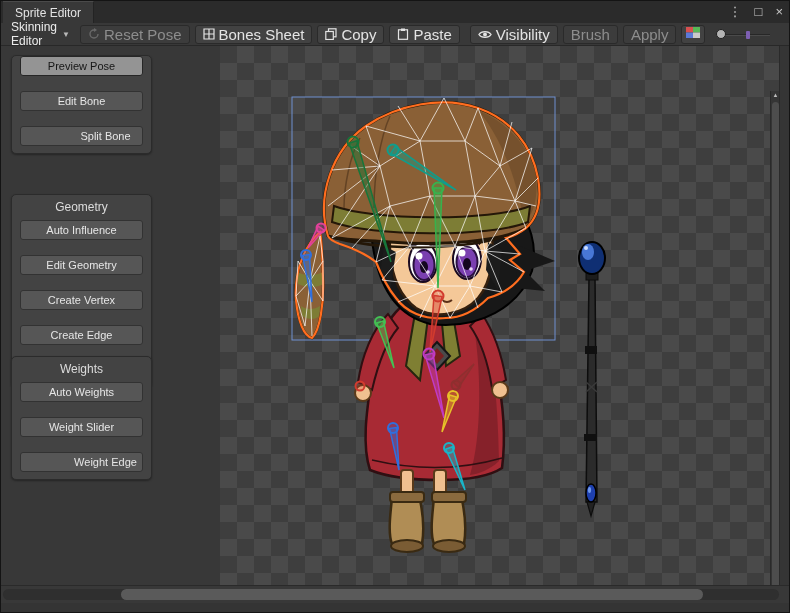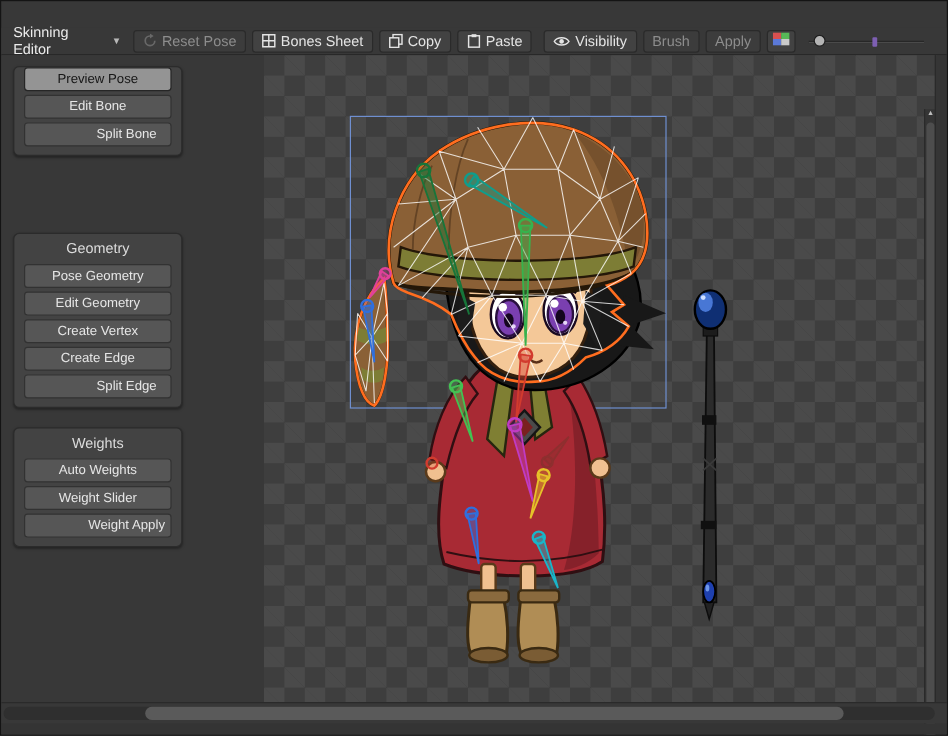--- a/index.html
+++ b/index.html
@@ -23,21 +23,21 @@
   .toolbar {
     position:absolute; left:0; top:22px; width:100%; height:23px;
     background:#383838; border-bottom:1px solid #282828;
     display:flex; align-items:center; padding:0 5px; gap:5px;
   }
   .dropdown { display:flex; align-items:center; gap:5px; height:19px; padding:0 5px; color:#ececec; }
   .dropdown .caret { font-size:8px; color:#b8b8b8; padding-top:1px; }
   .tbtn {
     height:19px; display:flex; align-items:center; gap:4px; padding:0 7px;
     background:#424242; border:1px solid #2a2a2a; border-radius:3px;
-    color:#e4e4e4; font-size:12px; cursor:default; white-space:nowrap;
+    color:#e4e4e4; font-size:15px; cursor:default; white-space:nowrap;
   }
   .tbtn svg { display:block; }
   .tbtn.disabled { color:#8d8d8d; background:#3c3c3c; }
   .tbtn.disabled svg { opacity:.55; }
   .tb-spacer { flex:1 1 auto; }
   .rgb-btn { height:19px; display:flex; align-items:center; padding:0 4px;
     background:#424242; border:1px solid #2a2a2a; border-radius:3px; }
   .slider { position:relative; width:100px; height:19px; margin:0 14px 0 6px; }
   .slider .track { position:absolute; left:0; right:0; top:9px; height:2px; background:#272727; border-bottom:1px solid #4a4a4a; }
   .slider .marker { position:absolute; top:6px; width:4px; height:8px; background:#7d5fb2; border-radius:1px; left:55%; }
@@ -47,21 +47,21 @@
   .content { position:absolute; left:0; top:45px; width:780px; height:539px; background:#383838; }
   .sidebar { position:absolute; left:0; top:0; width:219px; height:539px; }
   .panel {
     position:absolute; left:10px; width:141px;
     background:#434343; border:1px solid #2b2b2b; border-radius:5px;
     box-shadow:0 1px 2px rgba(0,0,0,.35);
   }
   .panel-h { height:25px; line-height:25px; text-align:center; color:#dcdcdc; font-size:12px; }
   .panel-body { padding:0 8px 7px 8px; }
   .pbtn {
-    display:block; width:100%; height:20px; margin-bottom:3px;
+    display:block; width:100%; height:20px; margin-bottom:15px;
     background:#565656; border:1px solid #323232; border-radius:3px;
     color:#e6e6e6; font-size:11px; line-height:18px; text-align:center;
     font-family:"Liberation Sans", sans-serif; cursor:default;
   }
   .pbtn:last-child { margin-bottom:0;padding-left:48px; }
   .pbtn.active { background:#949494; color:#161616; border-color:#262626; }
   
   .canvas {
     position:absolute; left:219px; top:0; width:561px; height:539px;
     background-color:#3e3e3e;
@@ -79,20 +79,30 @@
   .hscroll { position:absolute; left:0; top:584px; width:790px; height:18px; background:#383838; border-top:1px solid #2a2a2a; }
   .hscroll .htrack { position:absolute; left:2px; right:12px; top:3px; height:11px; background:#2f2f2f; border-radius:6px; }
   .hscroll .hthumb { position:absolute; left:120px; top:3px; width:582px; height:11px; background:#5a5a5a; border-radius:6px; }
   .bottomstrip { position:absolute; left:0; top:602px; width:790px; height:11px; background:#343434; }
 </style>
 </head>
 <body>
 
 <div class="window">
 
+  <div class="tabstrip">
+    <div class="tab">
+      <span>Sprite Editor</span>
+    </div>
+    <div class="winctl">
+      <span>⋮</span>
+      <span>□</span>
+      <span>×</span>
+    </div>
+  </div>
 
   <div class="toolbar">
     <div class="dropdown">
       <span>Skinning Editor</span>
       <span class="caret">▼</span>
     </div>
 
     <button class="tbtn disabled">
       <span>
         <svg width="12" height="12" viewBox="0 0 12 12">
@@ -178,34 +188,34 @@
         <div class="panel-body">
           <button class="pbtn active">Preview Pose</button>
           <button class="pbtn">Edit Bone</button>
           <button class="pbtn">Split Bone</button>
         </div>
       </div>
 
       <div class="panel" style="top:148px;">
         <div class="panel-h">Geometry</div>
         <div class="panel-body">
-          <button class="pbtn">Pose Geometry</button>
+          <button class="pbtn">Auto Influence</button>
           <button class="pbtn">Edit Geometry</button>
           <button class="pbtn">Create Vertex</button>
           <button class="pbtn">Create Edge</button>
           <button class="pbtn">Split Edge</button>
         </div>
       </div>
 
       <div class="panel" style="top:310px;">
         <div class="panel-h">Weights</div>
         <div class="panel-body">
           <button class="pbtn">Auto Weights</button>
           <button class="pbtn">Weight Slider</button>
-          <button class="pbtn">Weight Apply</button>
+          <button class="pbtn">Weight Edge</button>
         </div>
       </div>
     </div>
 
     <div class="canvas">
       <svg width="561" height="539" viewBox="0 0 561 539">
 
         <rect x="72" y="51" width="263" height="243" fill="none" stroke="#6f8fd0" stroke-width="1"></rect>
 
         <g>

